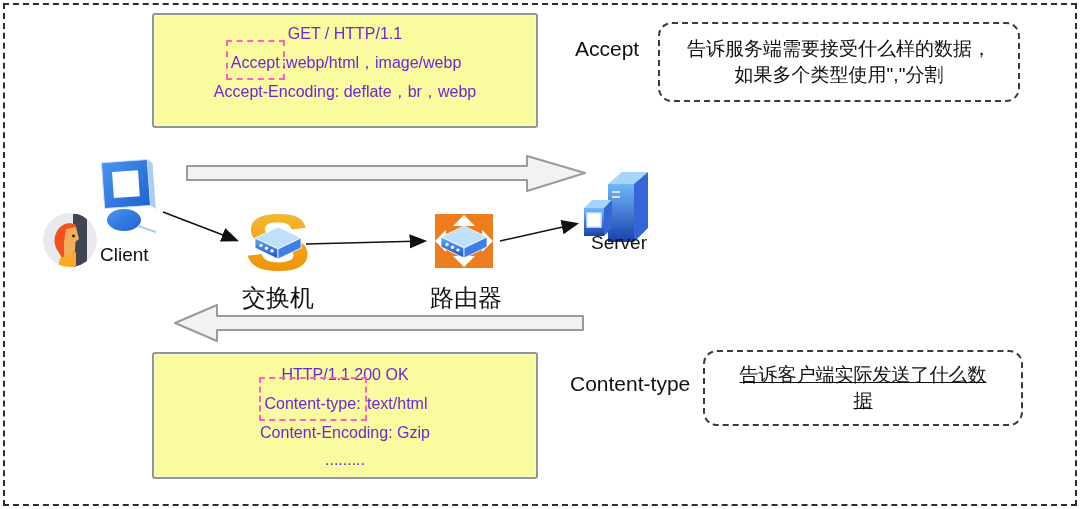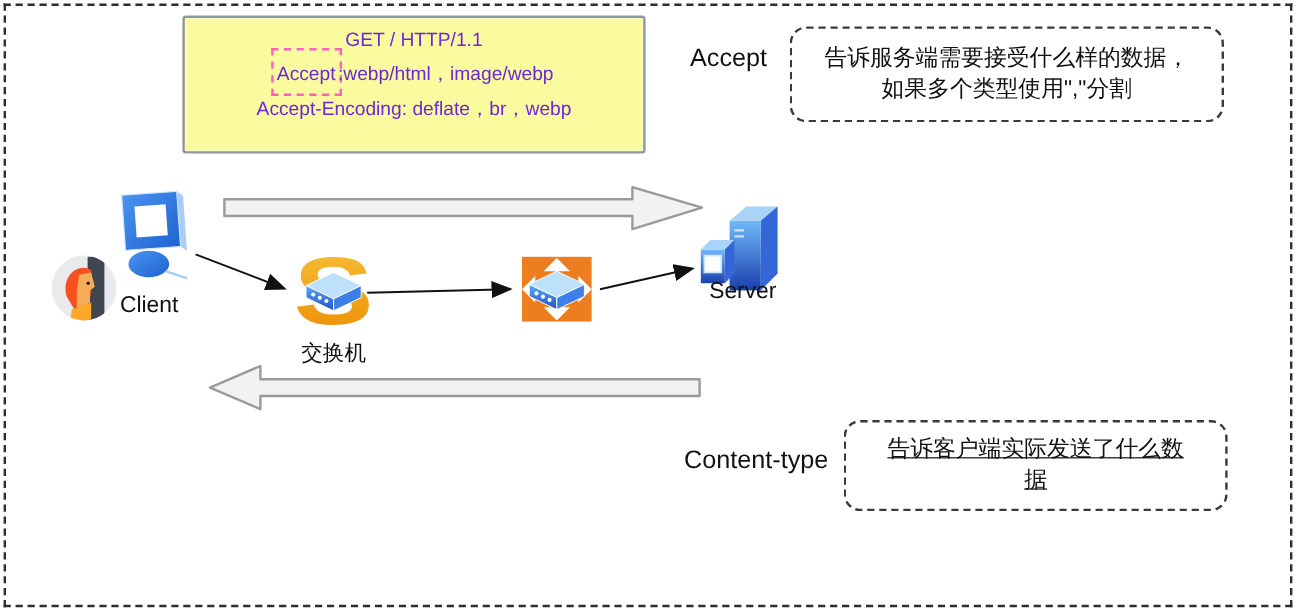--- a/index.html
+++ b/index.html
@@ -23,21 +23,21 @@
   .hl-top{padding:7px 3px 2px;margin:-7px -3px -2px;}
   .hl-bot{padding:11px 4px 2px;margin:-11px -4px -2px;}
   .term{position:absolute;font-size:21px;color:#111;white-space:nowrap;}
   .note{
     position:absolute;border:2px dashed #3a3a3a;border-radius:14px;
     display:flex;align-items:center;justify-content:center;text-align:center;
     font-size:19px;line-height:26px;color:#111;
   }
   .note .note-text{display:block;}
   .node-label{position:absolute;font-size:19px;color:#111;text-align:center;white-space:nowrap;}
-  .cjk{font-size:18px;}
+  .cjk{font-size:24px;}
 </style>
 </head>
 <body>
 
 <div class="canvas">
   <div class="outer-frame"></div>
 
   <svg width="0" height="0" style="position:absolute">
     <defs>
       <linearGradient id="gBlue" x1="0" y1="0" x2="0" y2="1">
@@ -120,31 +120,38 @@
   <div class="node-label cjk" style="left:238px;top:282px;width:80px;">交换机</div>
 
   <svg class="abs" style="left:430px;top:212px;" width="72" height="62" viewBox="0 0 72 62">
     <rect x="5" y="2" width="58" height="54" fill="#ED7D1F"></rect>
     <polygon points="23,14 34,3 45,14" fill="#fff"></polygon>
     <polygon points="23,44 34,55 45,44" fill="#fff"></polygon>
     <polygon points="16,18 5,29 16,40" fill="#fff"></polygon>
     <polygon points="52,18 63,29 52,40" fill="#fff"></polygon>
     <use href="#netbox" x="10" y="13"></use>
   </svg>
+  <div class="node-label cjk" style="left:423px;top:282px;width:86px;">路由器</div>
 
   <svg class="abs" style="left:576px;top:166px;" width="84" height="82" viewBox="0 0 84 82">
     <polygon points="32,18 46,6 72,6 58,18" fill="#A8D4FA"></polygon>
     <polygon points="58,18 72,6 72,62 58,76" fill="#3566D8"></polygon>
     <rect x="32" y="18" width="26" height="58" fill="url(#gSrv)"></rect>
     <path d="M36,26 h8 M36,31 h8" stroke="#CfE6FB" stroke-width="2"></path>
     <polygon points="8,42 16,34 36,34 28,42" fill="#A8D4FA"></polygon>
     <polygon points="28,42 36,34 36,62 28,70" fill="#3566D8"></polygon>
     <rect x="8" y="42" width="20" height="28" fill="url(#gSrv)"></rect>
     <rect x="11" y="47" width="14" height="14" fill="#fff" stroke="#CfE6FB" stroke-width="1.5"></rect>
   </svg>
   <div class="node-label" style="left:580px;top:232px;width:78px;">Server</div>
 
+  <div class="msg-box" style="left:152px;top:352px;width:382px;height:116px;padding-top:7px;">
+    <div class="ln">HTTP/1.1 200 OK</div>
+    <div class="ln"><span class="hl hl-bot"><span>Content-type:</span></span><span> text/html</span></div>
+    <div class="ln">Content-Encoding: Gzip</div>
+    <div class="ln">.........</div>
+  </div>
 
   <div class="term" style="left:570px;top:372px;">Content-type</div>
   <div class="note" style="left:703px;top:350px;width:316px;height:72px;">
     <span class="note-text" style="width:254px;text-decoration:underline;">告诉客户端实际发送了什么数据</span>
   </div>
 </div>
 
 </body></html>

